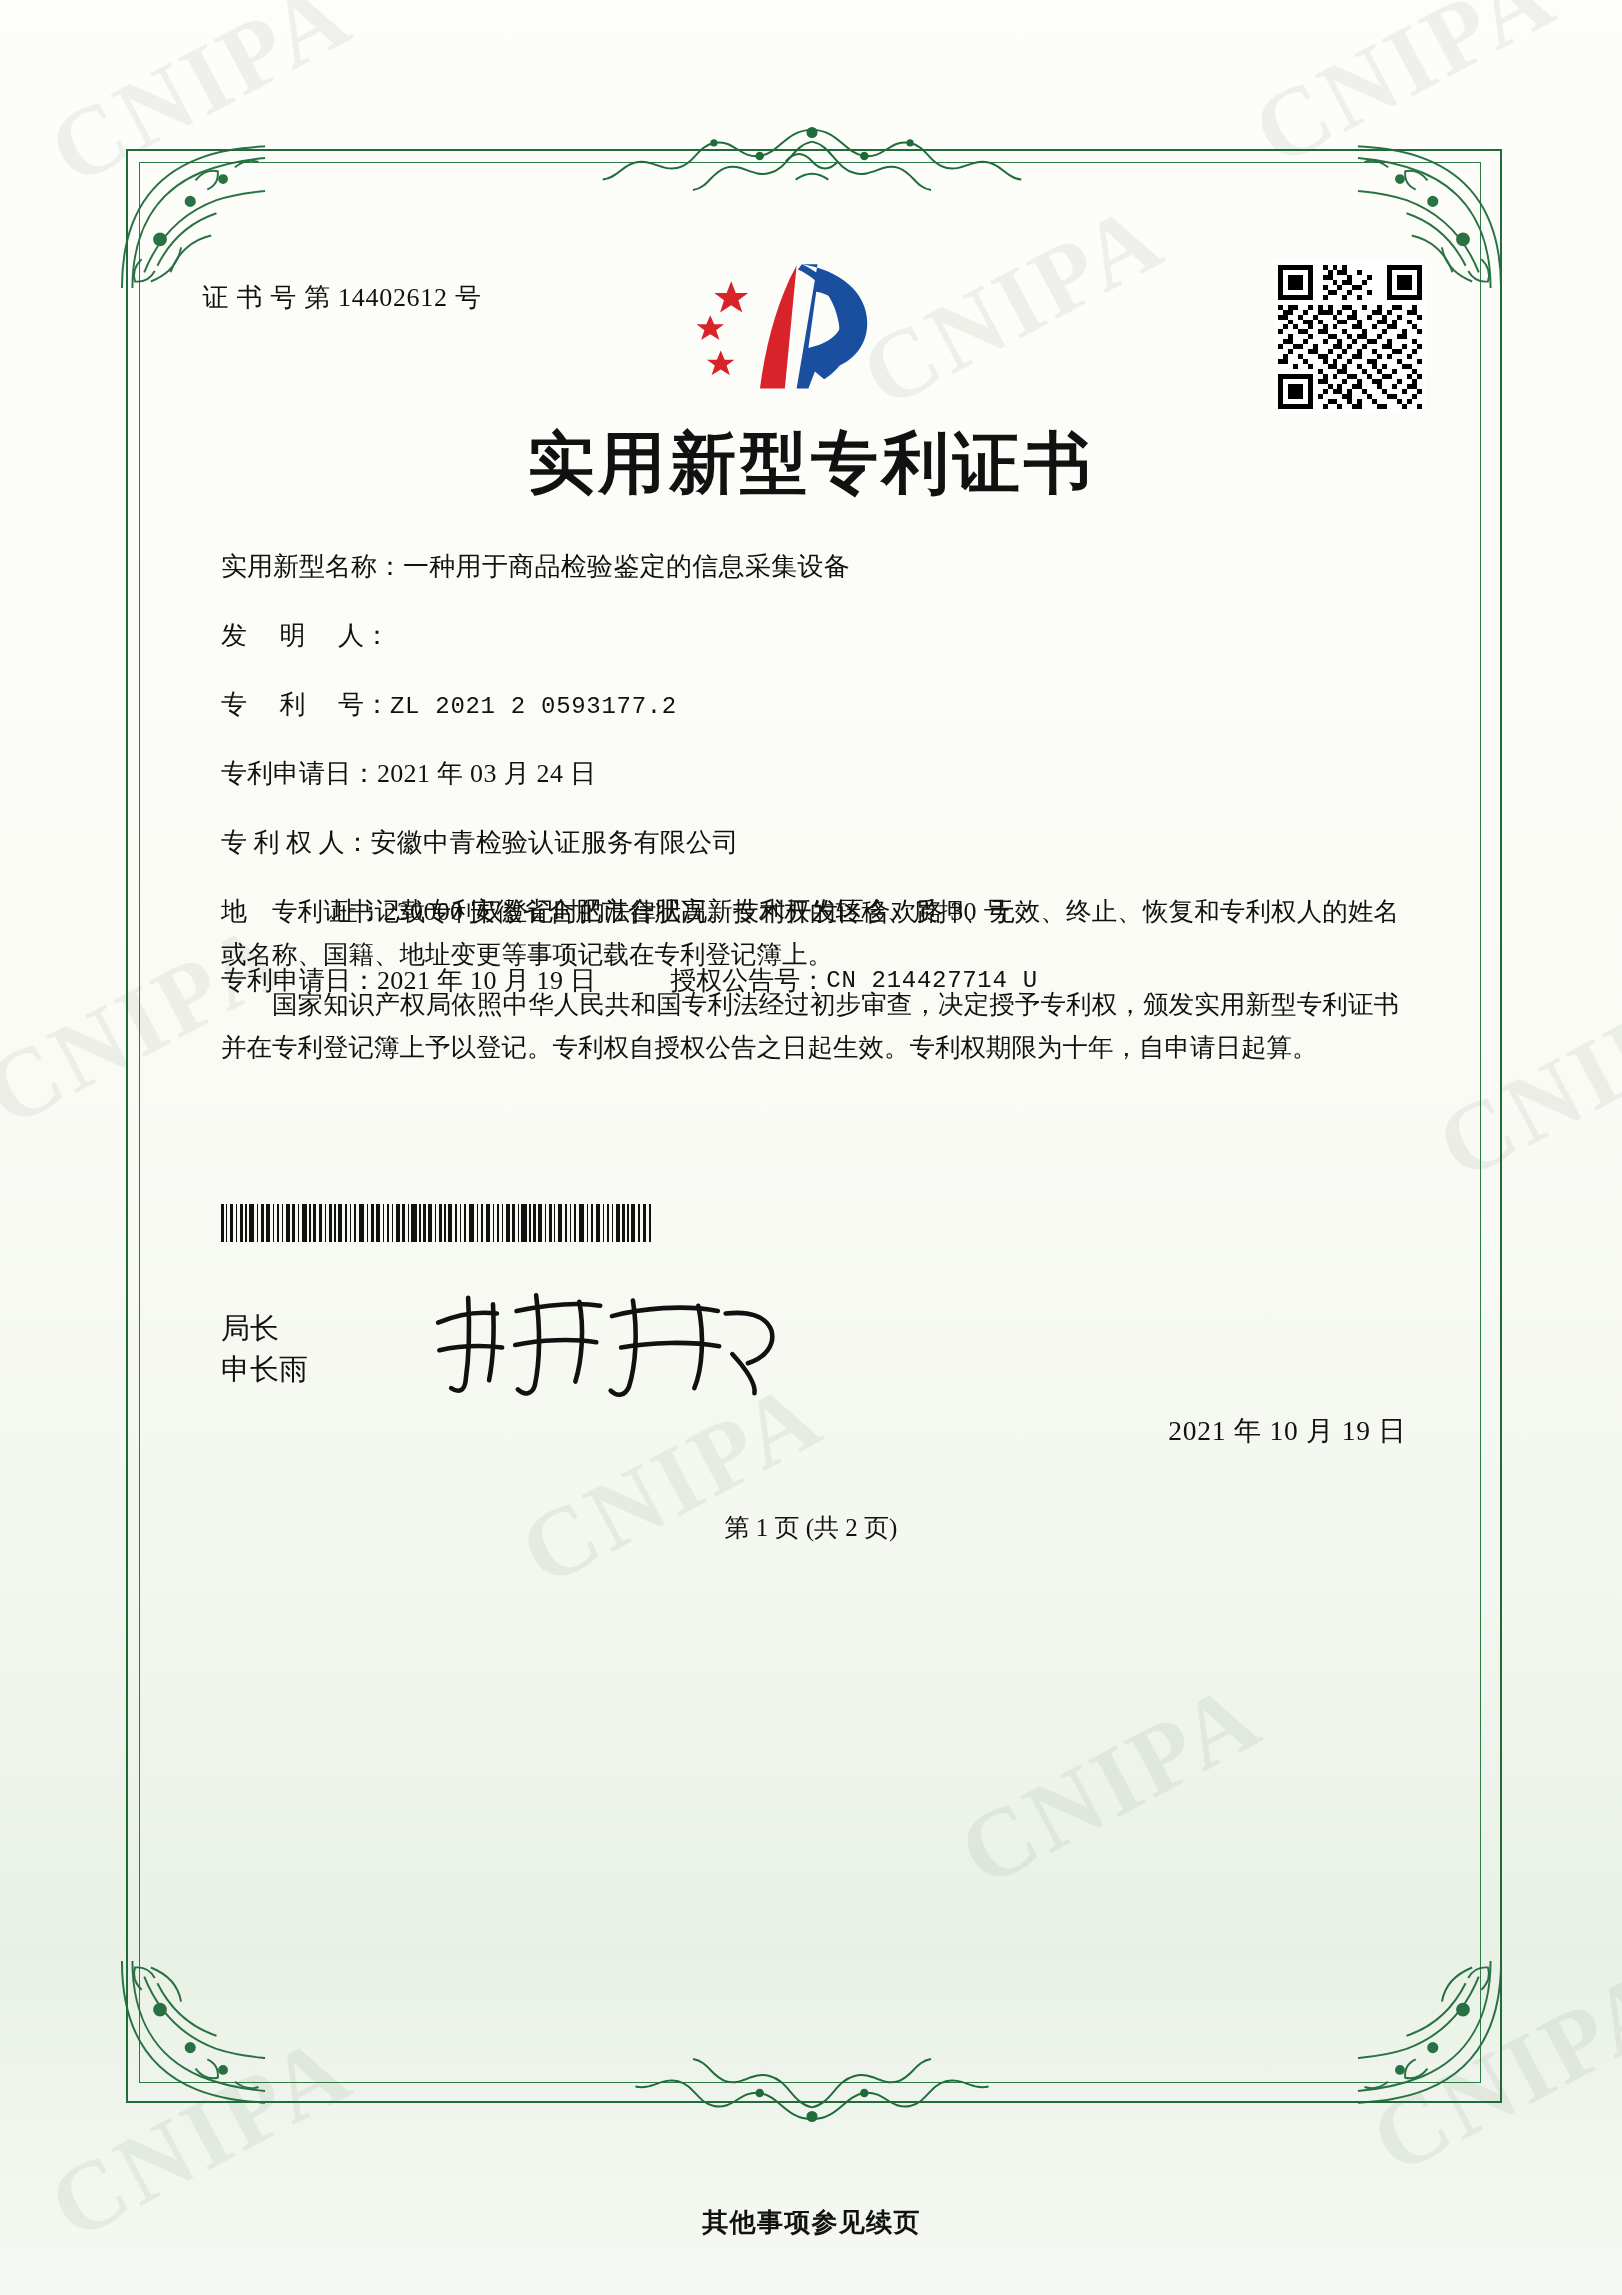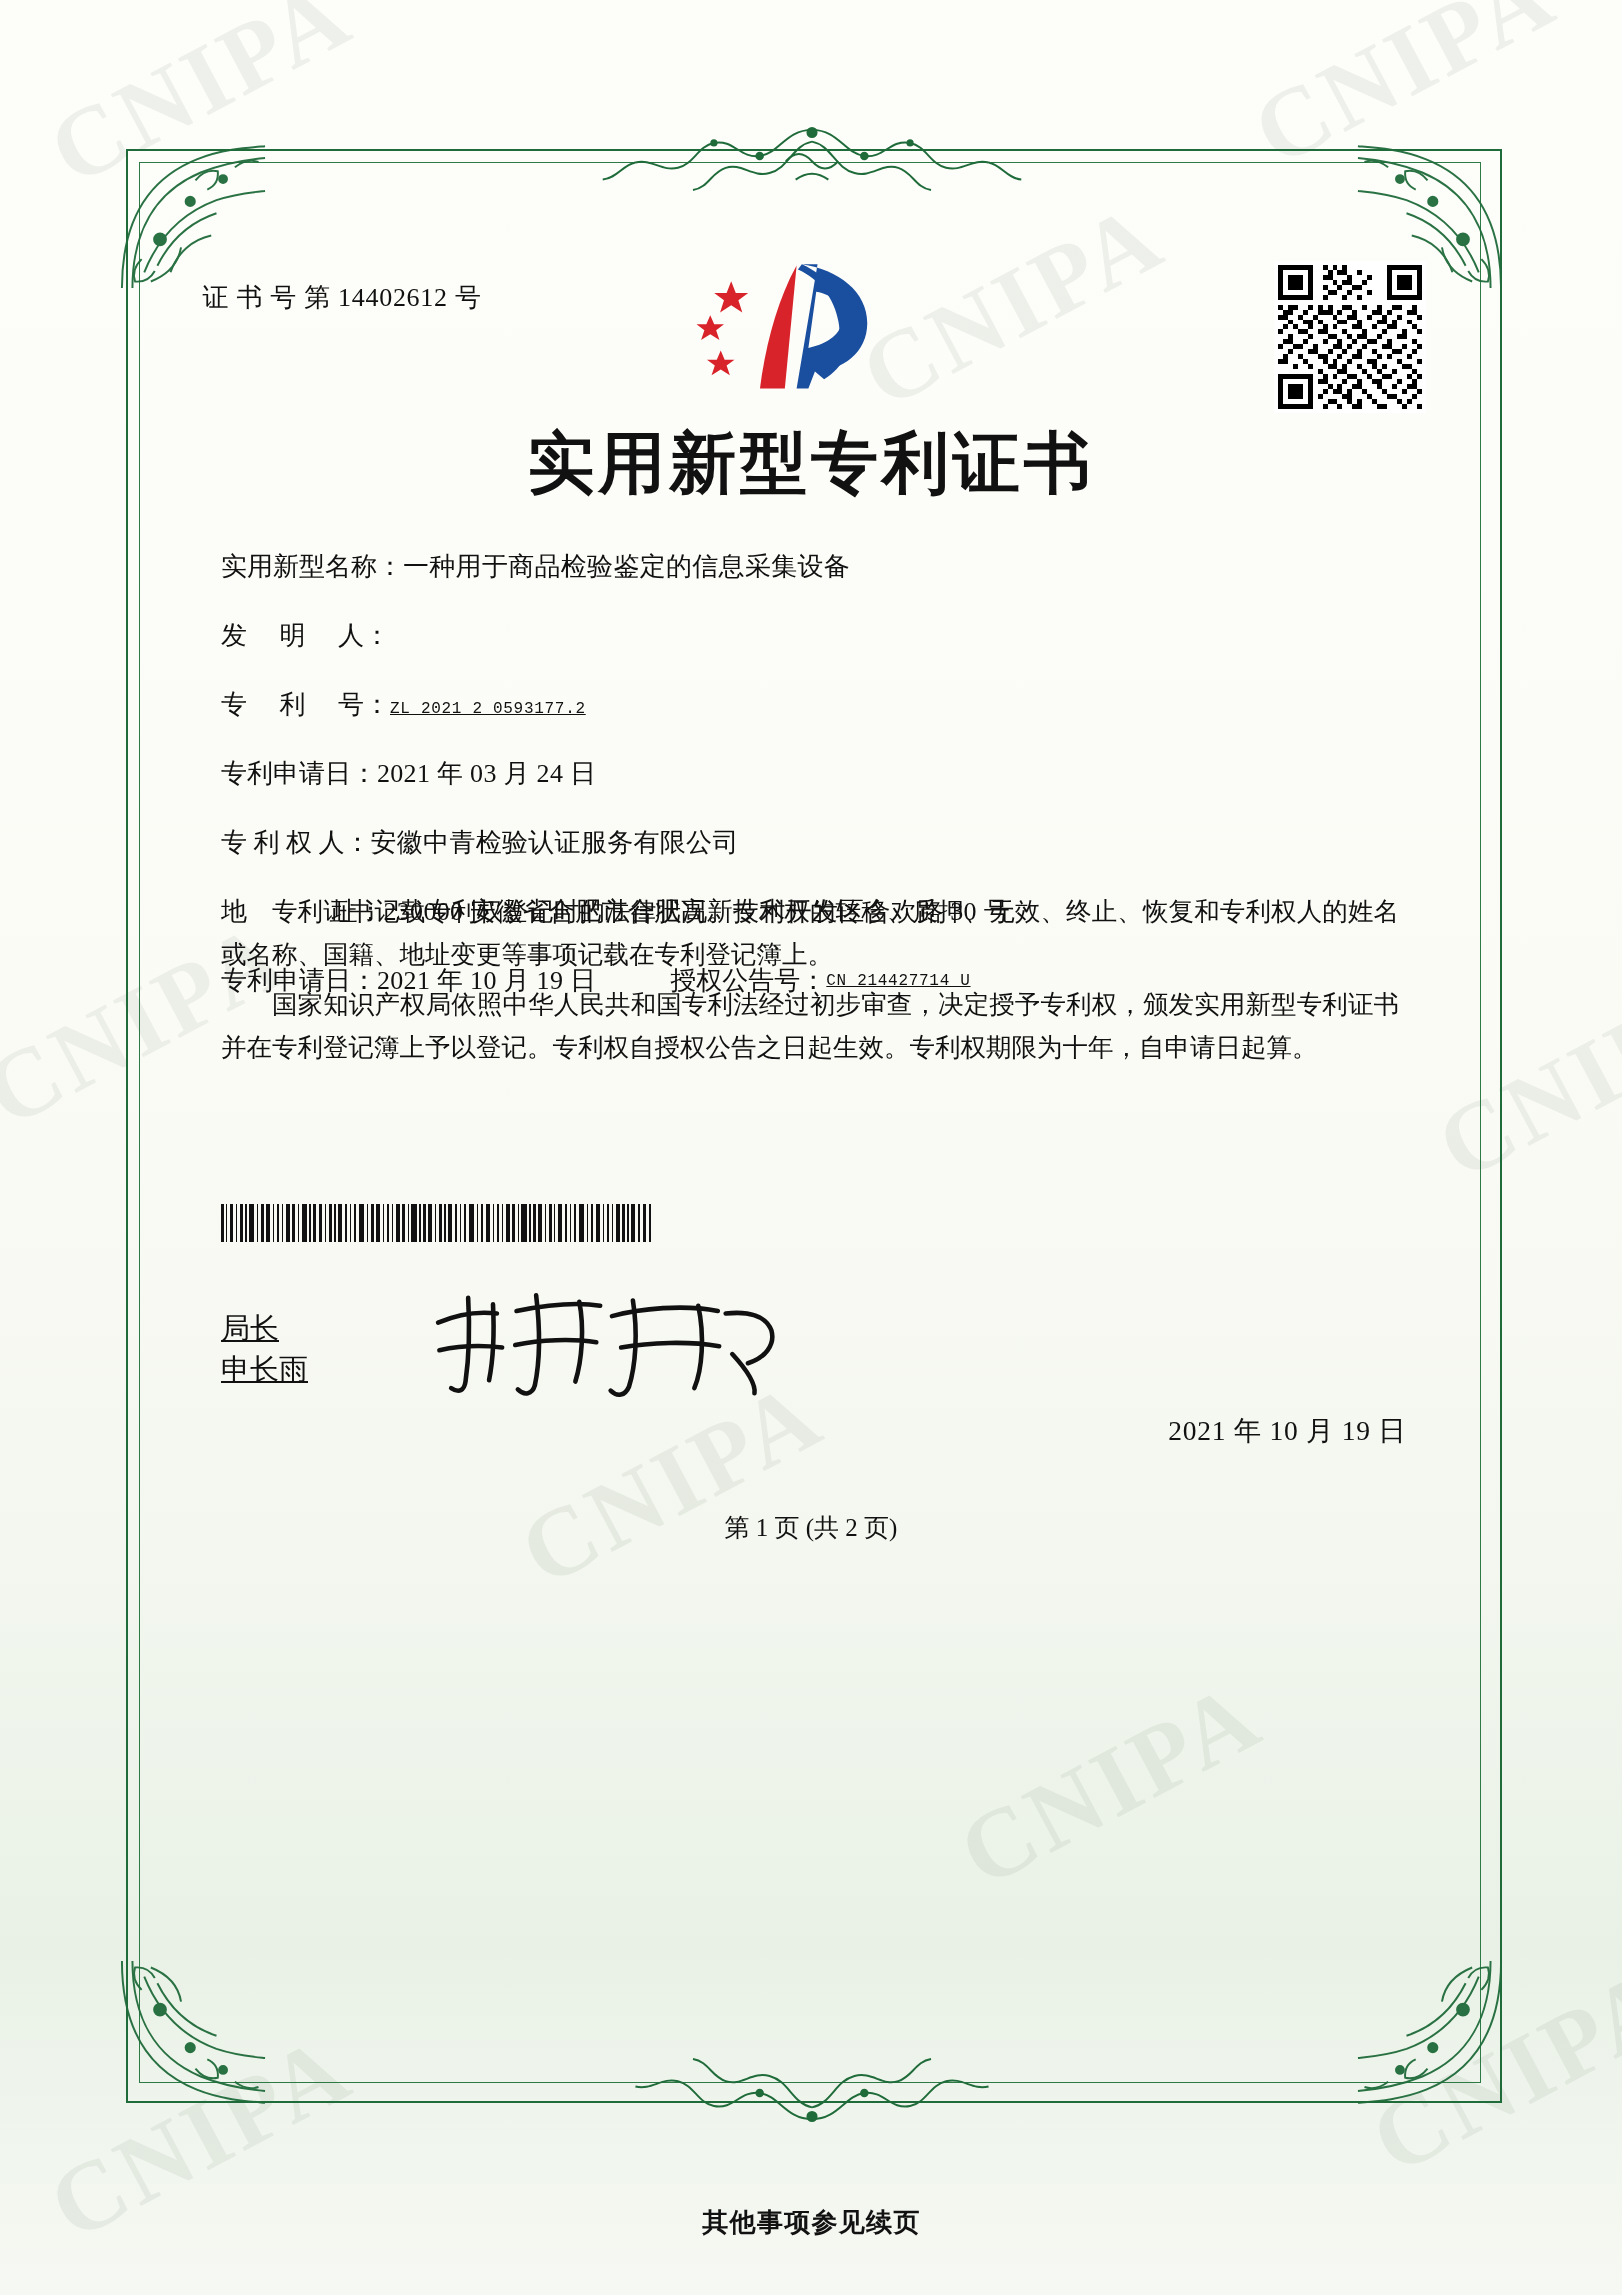--- a/index.html
+++ b/index.html
@@ -141,23 +141,22 @@
     white-space: pre;
     font-size: 26px;
     letter-spacing: 0px;
   }
   .field .val {
     font-size: 26px;
     letter-spacing: 0.3px;
   }
   .field .val.mono {
     font-family: "Liberation Mono", "DejaVu Sans Mono", monospace;
-    font-size: 16px;
+    font-size: 24px;
     letter-spacing: 0.7px;
-    text-decoration: underline;
   }
   .field.two-col {
     display: flex;
     align-items: baseline;
   }
   .field.two-col .col2 {
     margin-left: 74px;
     display: flex;
     align-items: center;
   }
@@ -185,21 +184,20 @@
     width: 432px;
   }
 
   #sign-block {
     position: absolute;
     left: 25px;
     top: 1112px;
     font-size: 29px;
     line-height: 41px;
     color: #111;
-    text-decoration: underline;
   }
   #signature {
     position: absolute;
     left: 229px;
     top: 1086px;
     width: 353px;
     height: 118px;
   }
   #issue-date {
     position: absolute;

